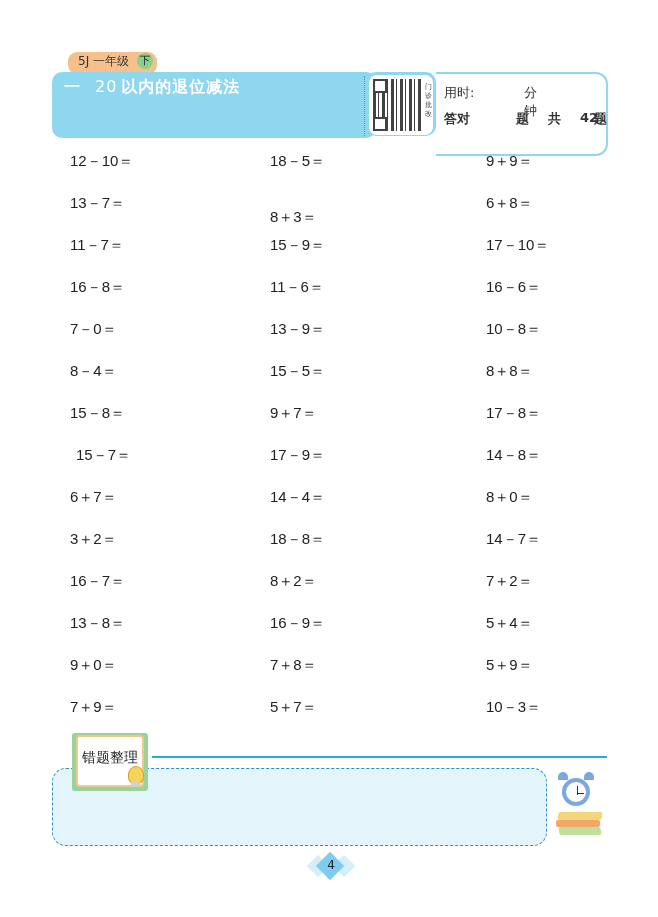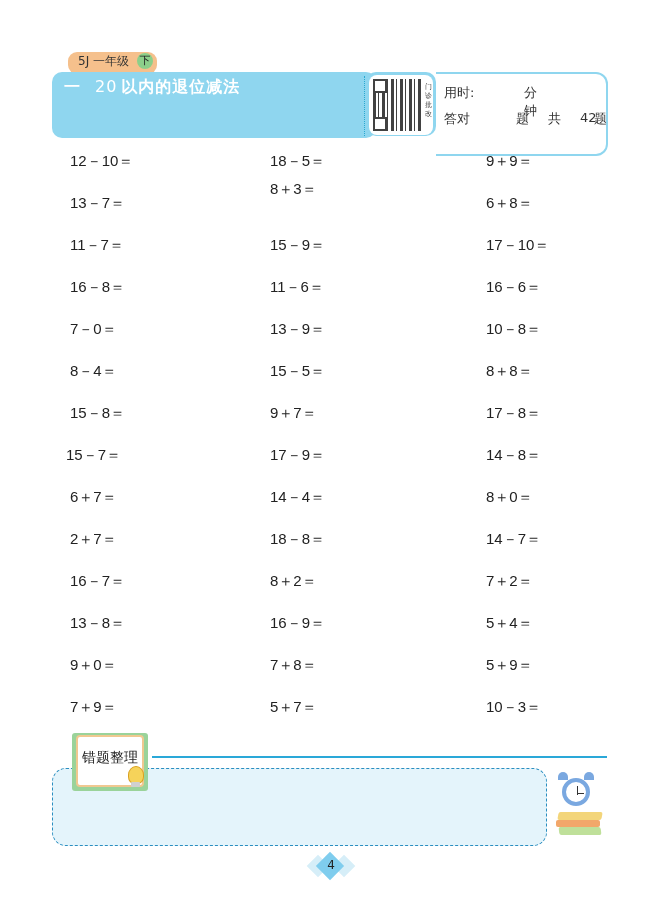--- a/index.html
+++ b/index.html
@@ -26,21 +26,21 @@
     background:
       repeating-linear-gradient(90deg,#222 0 3px,#fff 3px 5px,#222 5px 6px,#fff 6px 9px),
       #fff; opacity:.85; }
   .qr::before, .qr::after { content:""; position:absolute; width:10px; height:10px; border:2px solid #222; background:#fff; }
   .qr::before { left:0; top:0; }
   .qr::after { left:0; bottom:0; }
   .qr-label { position:absolute; left:56px; top:8px; font-size:7px; width:8px; line-height:9px; color:#444; }
   .header-right { position:absolute; left:436px; top:72px; width:172px; height:84px;
     border:2px solid #8fd6ef; border-left:none; border-radius:0 12px 12px 0; box-sizing:border-box; background:#fff; }
   .header-right .row { position:absolute; left:8px; font-size:13px; color:#333; }
-  .header-right .r1 { top:10px; } .header-right .r2 { top:36px; }
+  .header-right .r1 { top:10px; } .header-right .r2 { top:36px;font-weight:bold; }
   .time-unit { position:absolute; left:80px; }
   .correct-unit { position:absolute; left:72px; }
   .total-lbl { position:absolute; left:104px; }
   .total-num { position:absolute; left:136px;text-align:right; }
   .total-unit { position:absolute; left:150px; }
 
   .problems { position:absolute; left:0; top:0; }
   .prob { position:absolute; font-size:15px; color:#222; white-space:nowrap; font-family:"Liberation Sans", sans-serif; }
 
   .review-tag { position:absolute; left:72px; top:733px; width:76px; height:40px; }
@@ -108,30 +108,30 @@
 
 <div class="problems">
 
   <div class="prob" style="left:70px;top:152px">12－10＝</div>
   <div class="prob" style="left:70px;top:194px">13－7＝</div>
   <div class="prob" style="left:70px;top:236px">11－7＝</div>
   <div class="prob" style="left:70px;top:278px">16－8＝</div>
   <div class="prob" style="left:70px;top:320px">7－0＝</div>
   <div class="prob" style="left:70px;top:362px">8－4＝</div>
   <div class="prob" style="left:70px;top:404px">15－8＝</div>
-  <div class="prob" style="left:66px;top:446px">15－7＝</div>
+  <div class="prob" style="left:76px;top:446px">15－7＝</div>
   <div class="prob" style="left:70px;top:488px">6＋7＝</div>
-  <div class="prob" style="left:70px;top:530px">2＋7＝</div>
+  <div class="prob" style="left:70px;top:530px">3＋2＝</div>
   <div class="prob" style="left:70px;top:572px">16－7＝</div>
   <div class="prob" style="left:70px;top:614px">13－8＝</div>
   <div class="prob" style="left:70px;top:656px">9＋0＝</div>
   <div class="prob" style="left:70px;top:698px">7＋9＝</div>
 
   <div class="prob" style="left:270px;top:152px">18－5＝</div>
-  <div class="prob" style="left:270px;top:180px">8＋3＝</div>
+  <div class="prob" style="left:270px;top:208px">8＋3＝</div>
   <div class="prob" style="left:270px;top:236px">15－9＝</div>
   <div class="prob" style="left:270px;top:278px">11－6＝</div>
   <div class="prob" style="left:270px;top:320px">13－9＝</div>
   <div class="prob" style="left:270px;top:362px">15－5＝</div>
   <div class="prob" style="left:270px;top:404px">9＋7＝</div>
   <div class="prob" style="left:270px;top:446px">17－9＝</div>
   <div class="prob" style="left:270px;top:488px">14－4＝</div>
   <div class="prob" style="left:270px;top:530px">18－8＝</div>
   <div class="prob" style="left:270px;top:572px">8＋2＝</div>
   <div class="prob" style="left:270px;top:614px">16－9＝</div>

